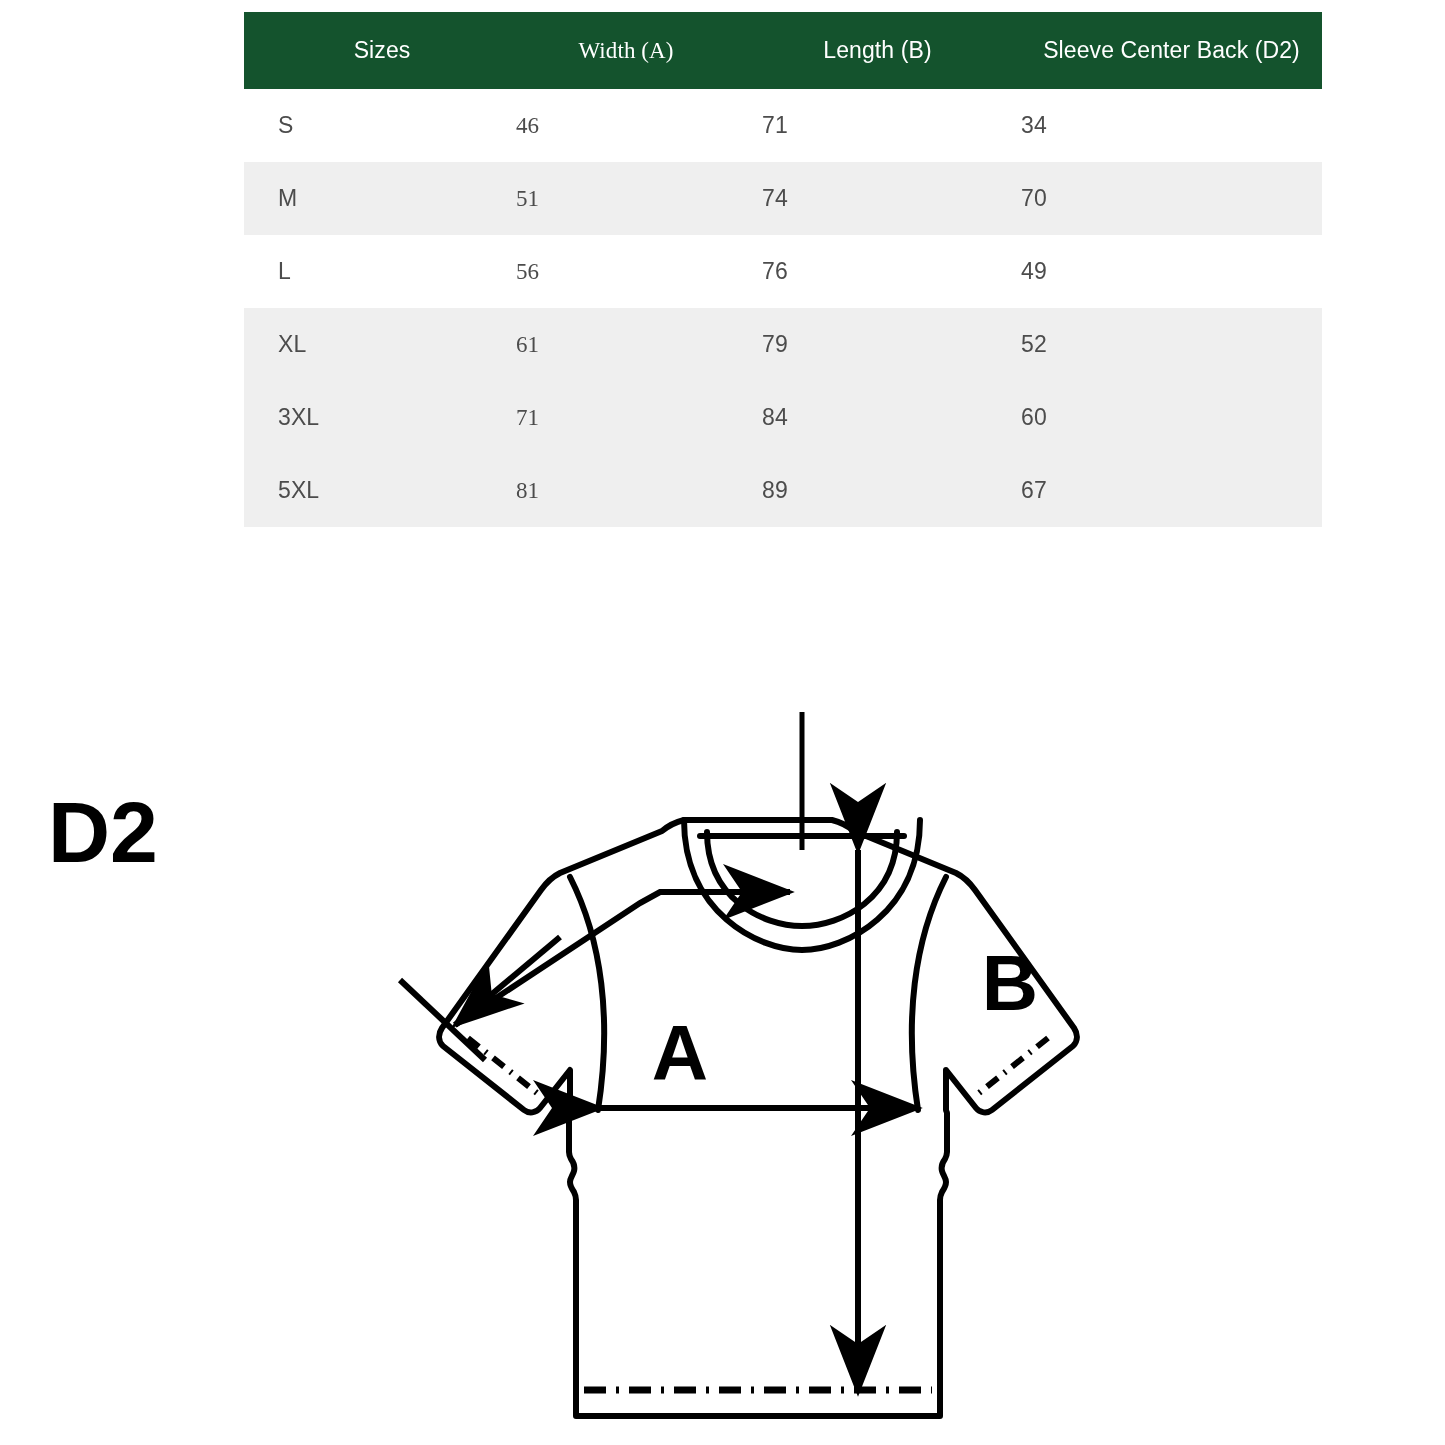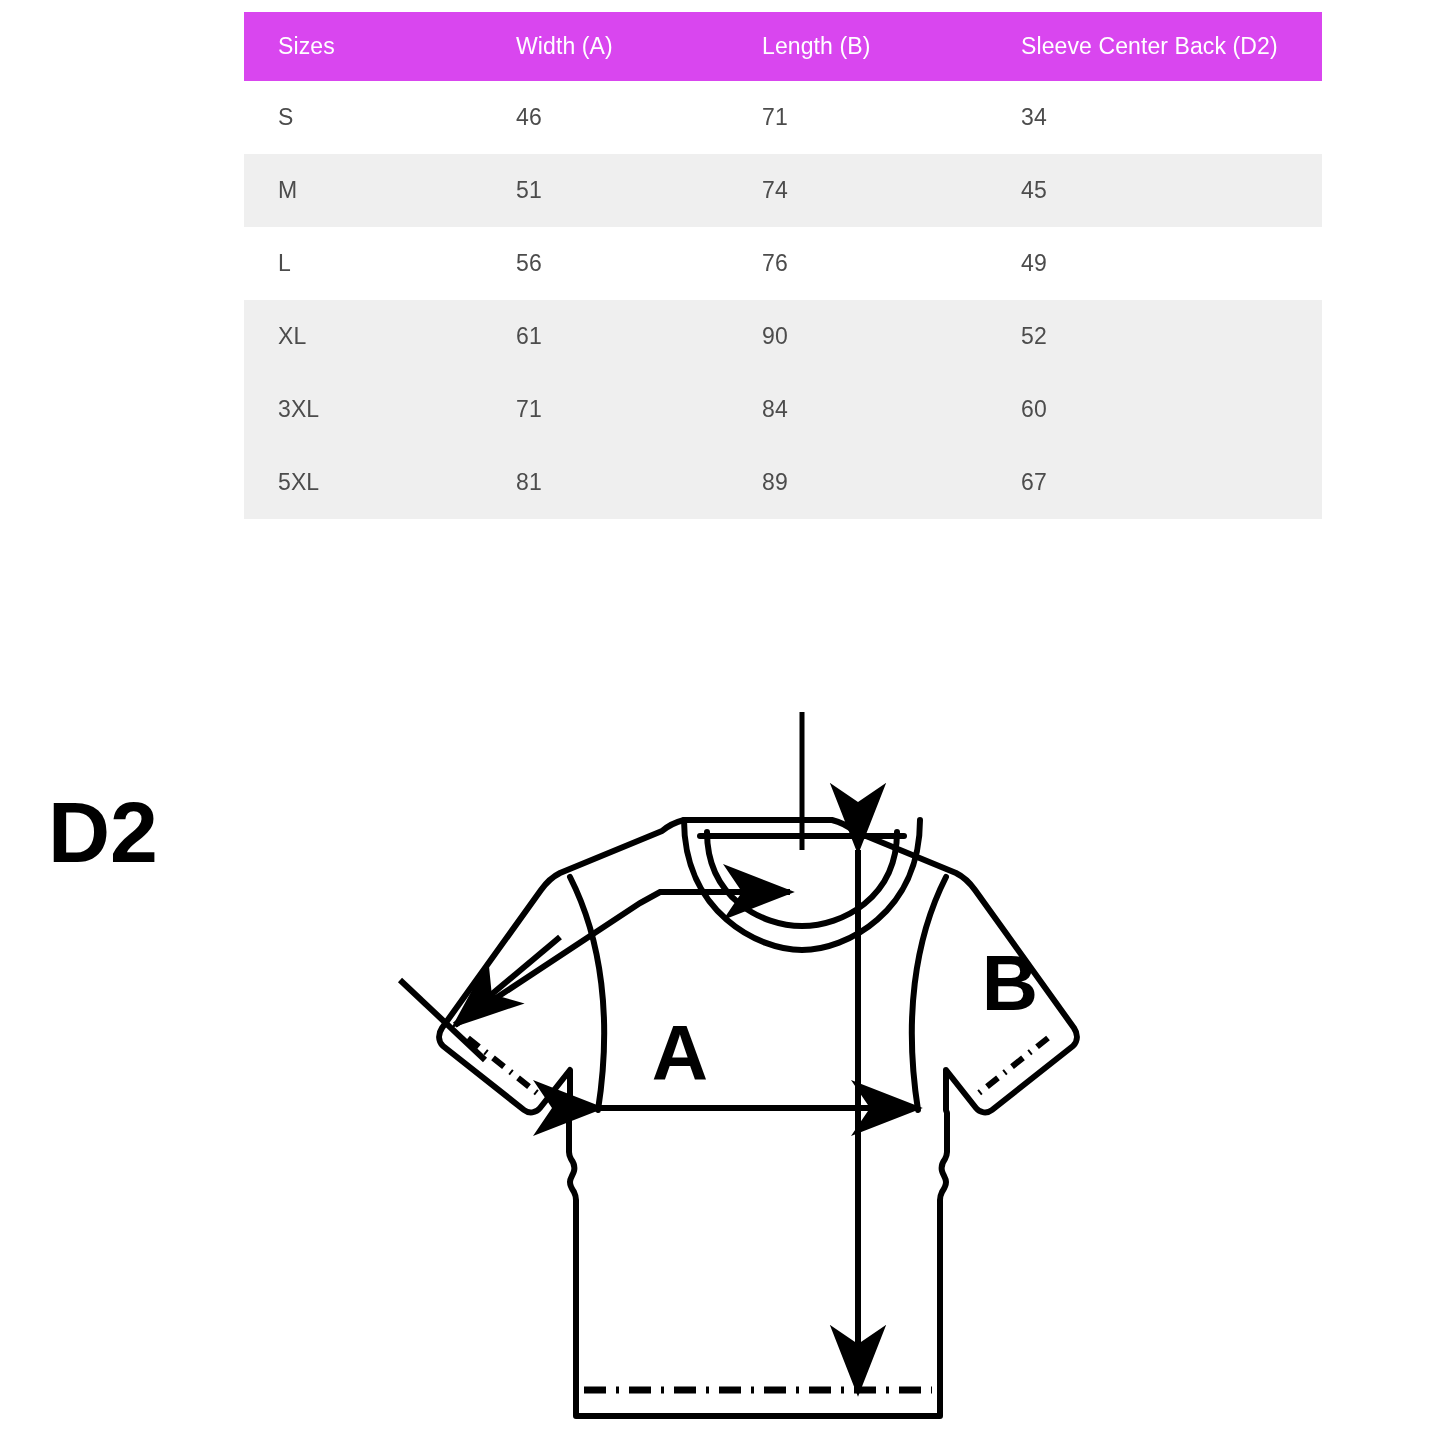--- a/index.html
+++ b/index.html
@@ -21,26 +21,26 @@
     left: 244px;
     top: 12px;
     width: 960px;
   }
   table.size-table {
     width: 960px;
     border-collapse: collapse;
     table-layout: fixed;
   }
   table.size-table thead th {
-    background: #d946ef;
+    background: #14532d;
     color: #ffffff;
     font-size: 23px;
     font-weight: 400;
-    text-align: left;
-    height: 69px;
+    text-align: center;
+    height: 77px;
     padding: 0;
     vertical-align: middle;
     letter-spacing: 0.1px;
   }
   table.size-table tbody td {
     color: #4c4c4c;
     font-size: 23px;
     font-weight: 400;
     text-align: left;
     height: 73px;
@@ -48,21 +48,21 @@
     vertical-align: middle;
     letter-spacing: 0.1px;
   }
   table.size-table tbody tr.alt td {
     background: #efefef;
   }
   table.size-table tbody tr.plain td {
     background: #ffffff;
   }
   .c0 { width: 208px; padding-left: 34px !important; }
-  .c1 { width: 220px; padding-left: 30px !important; }
+  .c1 { width: 220px; padding-left: 30px !important; font-family: Liberation Serif, serif; }
   .c2 { width: 231px; padding-left: 26px !important; margin-top: 36px; }
   .c3 { width: 301px; padding-left: 28px !important; margin-top: 15px; }
 
   
   #tshirt-diagram {
     position: absolute;
     left: 0px;
     top: 690px;
     width: 1274px;
     height: 755px;
@@ -95,32 +95,32 @@
       <tr class="plain">
         <td class="c0">S</td>
         <td class="c1">46</td>
         <td class="c2">71</td>
         <td class="c3">34</td>
       </tr>
       <tr class="alt">
         <td class="c0">M</td>
         <td class="c1">51</td>
         <td class="c2">74</td>
-        <td class="c3">45</td>
+        <td class="c3">70</td>
       </tr>
       <tr class="plain">
         <td class="c0">L</td>
         <td class="c1">56</td>
         <td class="c2">76</td>
         <td class="c3">49</td>
       </tr>
       <tr class="alt">
         <td class="c0">XL</td>
         <td class="c1">61</td>
-        <td class="c2">90</td>
+        <td class="c2">79</td>
         <td class="c3">52</td>
       </tr>
       <tr class="alt">
         <td class="c0">3XL</td>
         <td class="c1">71</td>
         <td class="c2">84</td>
         <td class="c3">60</td>
       </tr>
       <tr class="alt">
         <td class="c0">5XL</td>

